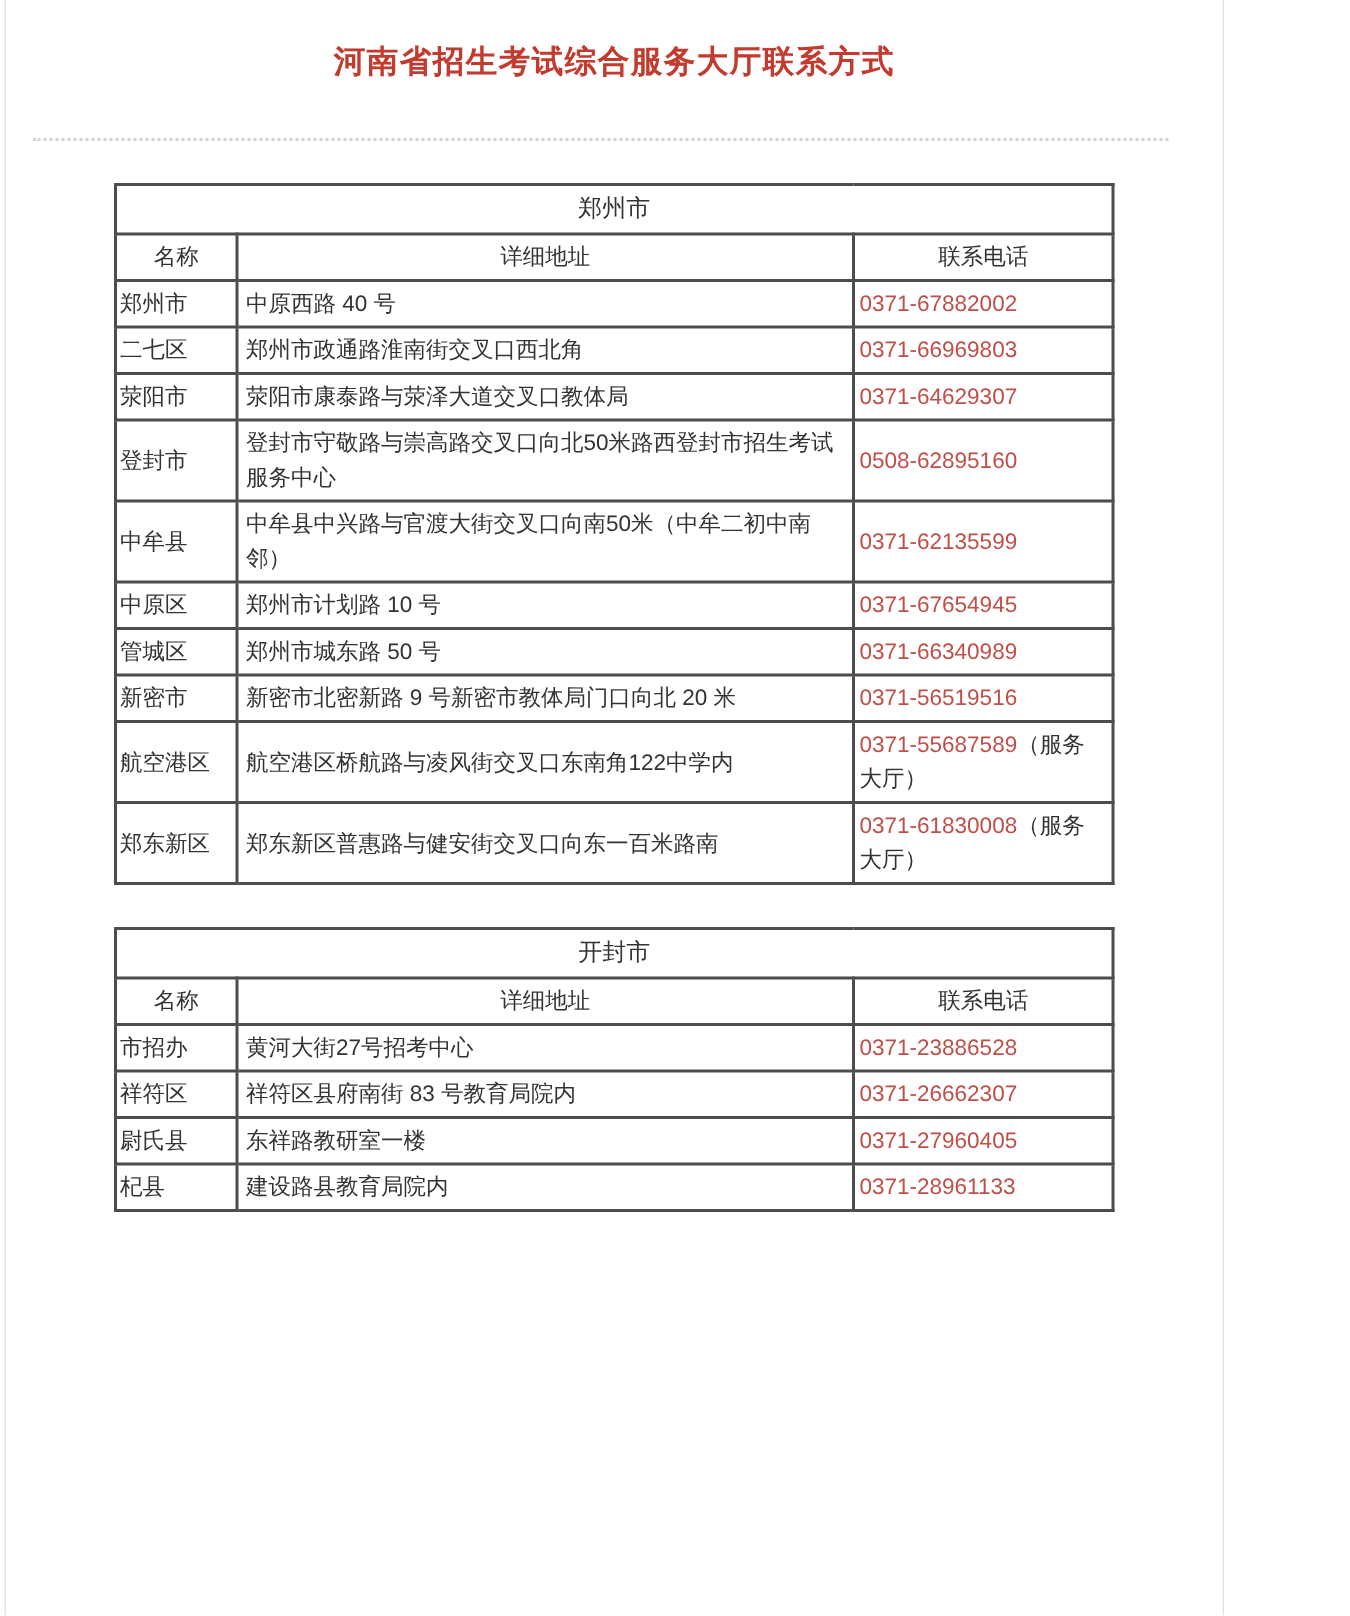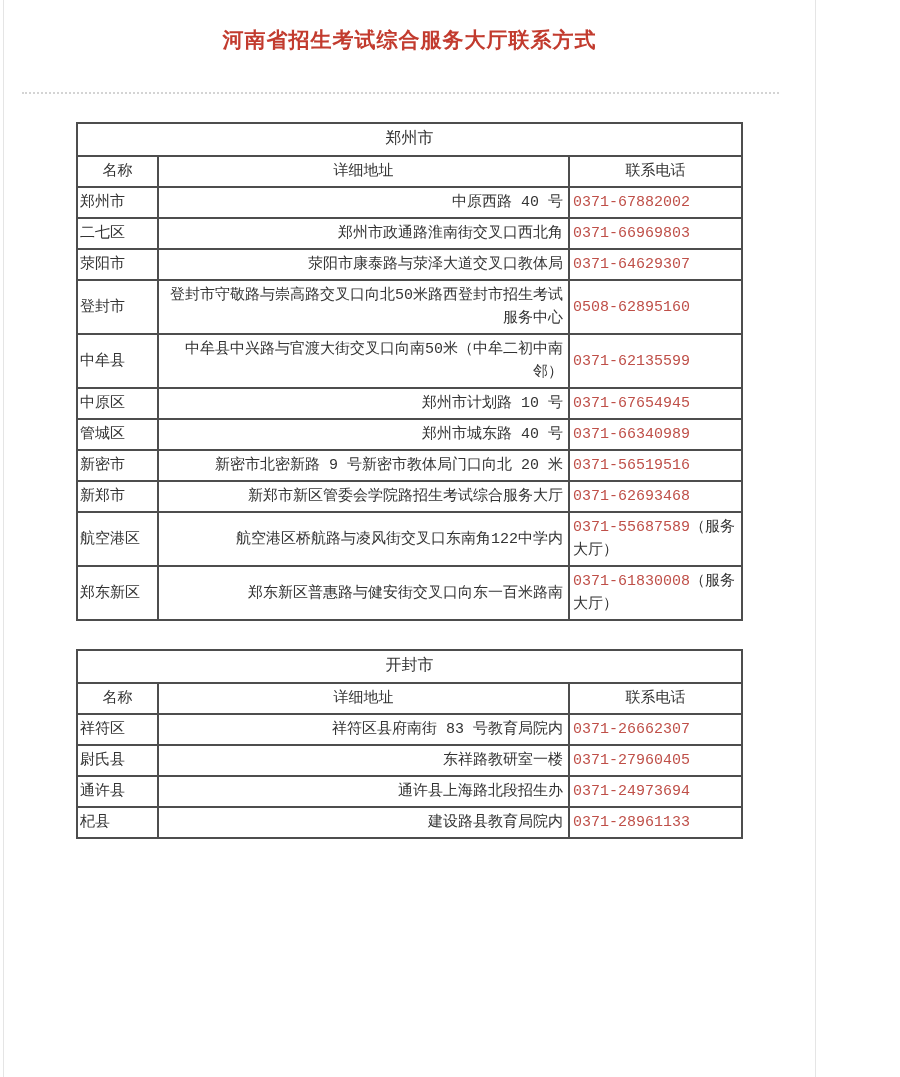--- a/index.html
+++ b/index.html
@@ -11,21 +11,20 @@
   }
   html,body{margin:0;padding:0;background:#ffffff;}
   body{font-family:"Liberation Sans","DejaVu Sans",sans-serif;color:var(--text);}
   .page{position:relative;width:900px;height:1077px;background:#ffffff;overflow:hidden;}
   .content{
     position:absolute;left:3px;top:0;width:813px;height:1077px;
     border-left:1px solid var(--edge);
     border-right:1px solid var(--edge);
     background:#ffffff;
     box-sizing:border-box;
-    font-family:Liberation Mono, monospace;
   }
   .title{
     margin:0;
     padding-top:28px;
     text-align:center;
     color:var(--title-red);
     font-size:21px;
     line-height:28px;
     font-weight:bold;
     letter-spacing:1px;
@@ -55,21 +54,21 @@
     text-align:center;
     padding:4px 2px;
   }
   tr.cols th{
     font-weight:normal;
     text-align:center;
     padding:3px 2px;
     margin-top:13px;
   }
   td.name{padding:3px 2px;text-align:left;}
-  td.addr{padding:3px 5px;text-align:right;}
+  td.addr{padding:3px 5px;text-align:left;}
   td.phone{padding:3px 3px;text-align:left;}
   td.phone .phone-num{color:var(--phone-red);}
   td.phone .phone-suffix{color:var(--text);}
 </style>
 </head>
 <body>
 
 <div class="page">
   <div class="content">
     <h1 class="title">河南省招生考试综合服务大厅联系方式</h1>
@@ -125,36 +124,31 @@
   </tr>
 
   <tr>
     <td class="name">中原区</td>
     <td class="addr">郑州市计划路 10 号</td>
     <td class="phone"><span class="phone-num">0371-67654945</span><span class="phone-suffix"></span></td>
   </tr>
 
   <tr>
     <td class="name">管城区</td>
-    <td class="addr">郑州市城东路 40 号</td>
+    <td class="addr">郑州市城东路 50 号</td>
     <td class="phone"><span class="phone-num">0371-66340989</span><span class="phone-suffix"></span></td>
   </tr>
 
 
   <tr>
     <td class="name">新密市</td>
     <td class="addr">新密市北密新路 9 号新密市教体局门口向北 20 米</td>
     <td class="phone"><span class="phone-num">0371-56519516</span><span class="phone-suffix"></span></td>
   </tr>
 
-  <tr>
-    <td class="name">新郑市</td>
-    <td class="addr">新郑市新区管委会学院路招生考试综合服务大厅</td>
-    <td class="phone"><span class="phone-num">0371-62693468</span><span class="phone-suffix"></span></td>
-  </tr>
 
 
   <tr>
     <td class="name">航空港区</td>
     <td class="addr">航空港区桥航路与凌风街交叉口东南角122中学内</td>
     <td class="phone"><span class="phone-num">0371-55687589</span><span class="phone-suffix">（服务大厅）</span></td>
   </tr>
 
   <tr>
     <td class="name">郑东新区</td>
@@ -174,38 +168,38 @@
       <tr>
         <th class="city" colspan="3">开封市</th>
       </tr>
       <tr class="cols">
         <th>名称</th>
         <th>详细地址</th>
         <th>联系电话</th>
       </tr>
     </thead>
     <tbody>
+  <tr>
+    <td class="name">市招办</td>
+    <td class="addr">黄河大街27号招考中心</td>
+    <td class="phone"><span class="phone-num">0371-23886528</span><span class="phone-suffix"></span></td>
+  </tr>
 
   <tr>
     <td class="name">祥符区</td>
     <td class="addr">祥符区县府南街 83 号教育局院内</td>
     <td class="phone"><span class="phone-num">0371-26662307</span><span class="phone-suffix"></span></td>
   </tr>
 
   <tr>
     <td class="name">尉氏县</td>
     <td class="addr">东祥路教研室一楼</td>
     <td class="phone"><span class="phone-num">0371-27960405</span><span class="phone-suffix"></span></td>
   </tr>
 
-  <tr>
-    <td class="name">通许县</td>
-    <td class="addr">通许县上海路北段招生办</td>
-    <td class="phone"><span class="phone-num">0371-24973694</span><span class="phone-suffix"></span></td>
-  </tr>
 
   <tr>
     <td class="name">杞县</td>
     <td class="addr">建设路县教育局院内</td>
     <td class="phone"><span class="phone-num">0371-28961133</span><span class="phone-suffix"></span></td>
   </tr>
 </tbody>
   </table>
 </div>
   </div>

